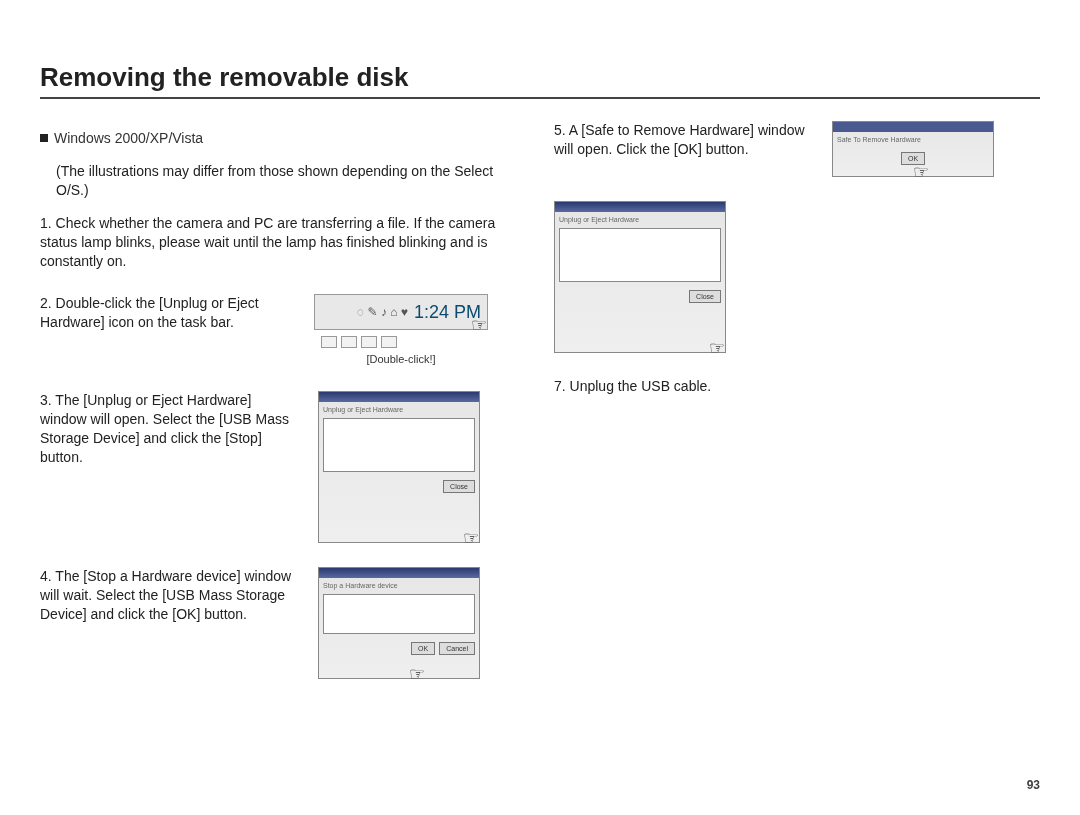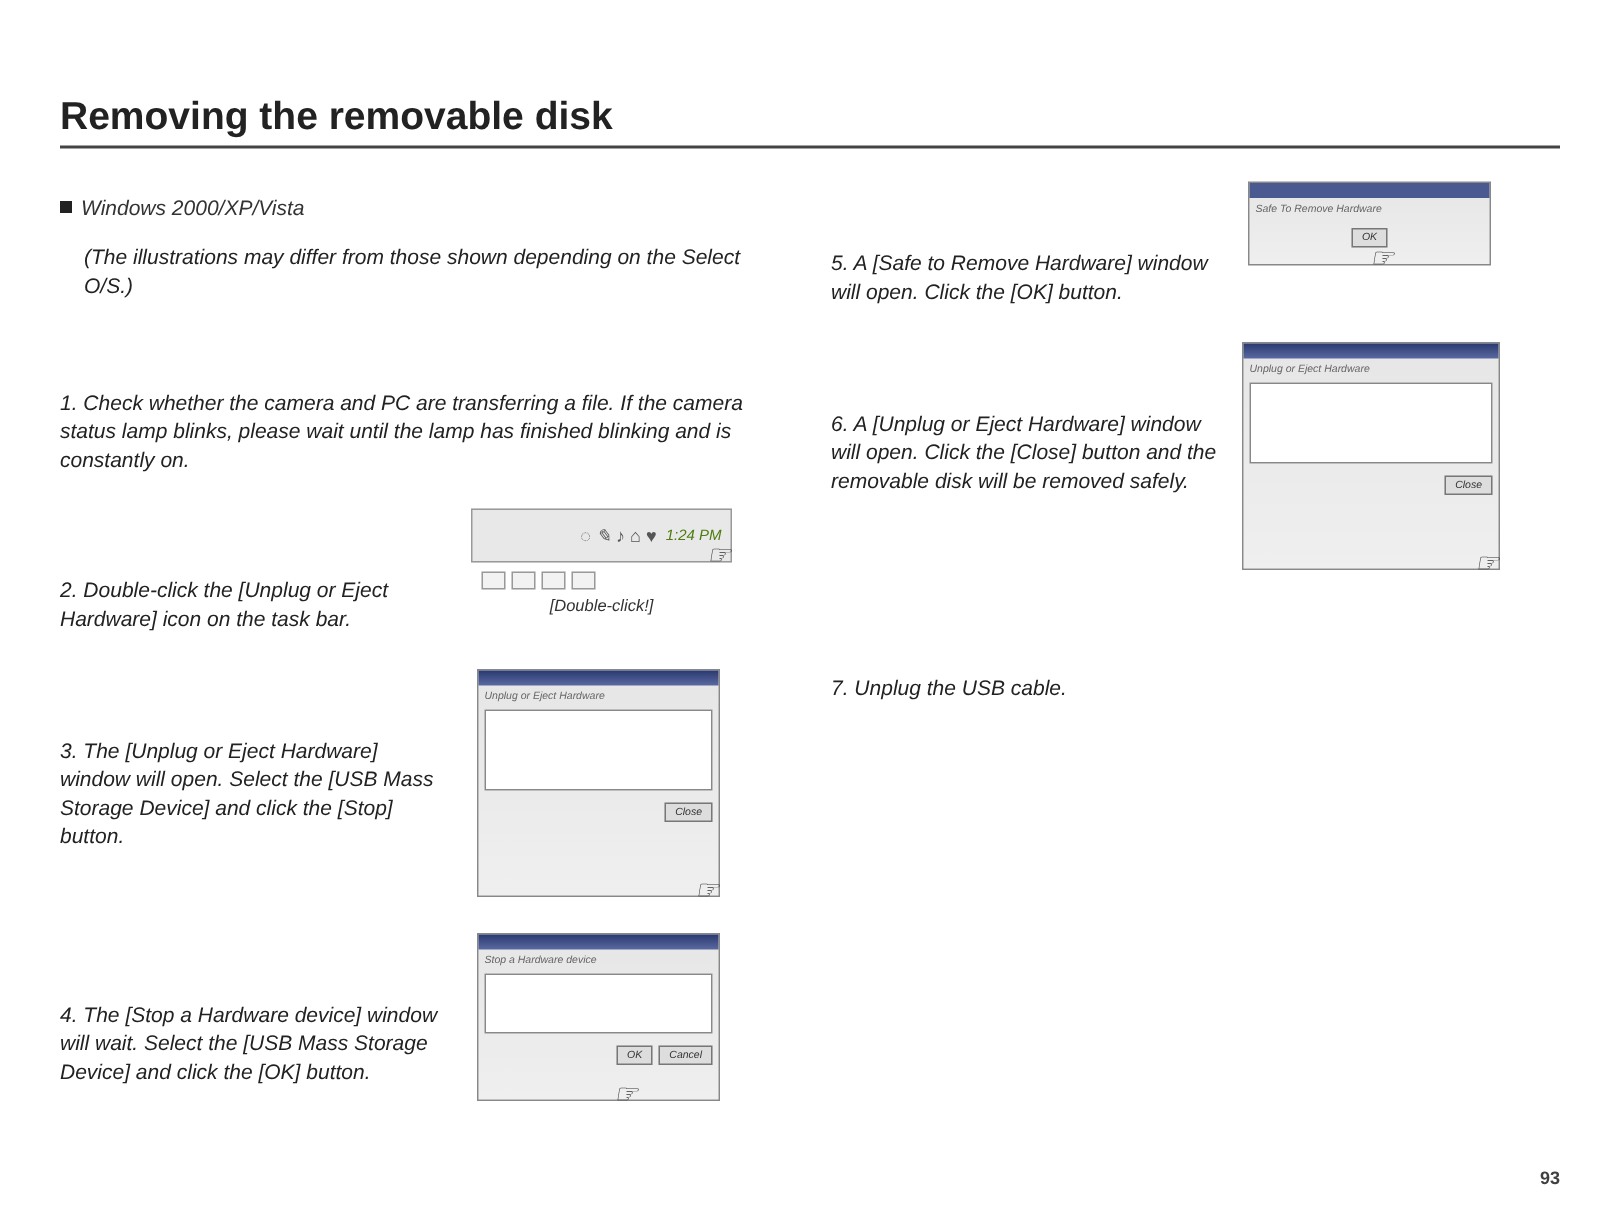--- a/index.html
+++ b/index.html
@@ -27,21 +27,20 @@
     margin: 0 0 2px 0;
   }
   .title-rule {
     border: none;
     border-top: 2px solid #444;
     margin: 0 0 16px 0;
   }
   .columns {
     display: flex;
     gap: 28px;
-    font-style: italic;
   }
   .col {
     flex: 1 1 50%;
     position: relative;
   }
   .subhead {
     color: #333;
   }
   .bullet-sq {
     display: inline-block;
@@ -59,21 +58,20 @@
     margin: 6px 0 0 0;
   }
   ol.steps li {
     display: flex;
     gap: 14px;
     margin-bottom: 24px;
     align-items: flex-start;
   }
   ol.steps li .txt {
     flex: 0 0 260px;
-    margin-top: 45px;
   }
   ol.steps li .num {
     display: inline;
   }
   .fig {
     flex: 0 0 170px;
     display: flex;
     flex-direction: column;
     align-items: center;
     gap: 4px;
@@ -137,22 +135,22 @@
     gap: 6px;
     position: relative;
   }
   .tray-icons {
     display: flex;
     gap: 3px;
     font-size: 12px;
     color: #555;
   }
   .clock {
-    font-size: 10px;
-    color: #4d7c0f;
+    font-size: 18px;
+    color: #0c4a6e;
   }
   .underrow {
     display: flex;
     gap: 4px;
     width: 160px;
     justify-content: flex-start;
     margin-top: 2px;
   }
   .sq {
     width: 14px; height: 10px;
@@ -286,24 +284,20 @@
               <div class="body smalltxt">Safe To Remove Hardware</div>
               <div class="btns">
                 <div class="btn">OK</div>
               </div>
               <div class="cursor" style="right:60px"></div>
             </div>
           </div>
         </li>
 
         <li>
-          <div class="txt">
-            <span class="num">6.</span>
-            <span>A [Unplug or Eject Hardware] window will open. Click the [Close] button and the removable disk will be removed safely.</span>
-          </div>
           <div class="fig">
             <div class="winshot" style="height:150px;width:170px">
               <div class="titlebar"></div>
               <div class="body smalltxt">
                 <span>Unplug or Eject Hardware</span>
                 <div class="whitebox"></div>
               </div>
               <div class="btns">
                 <div class="btn">Close</div>
               </div>

